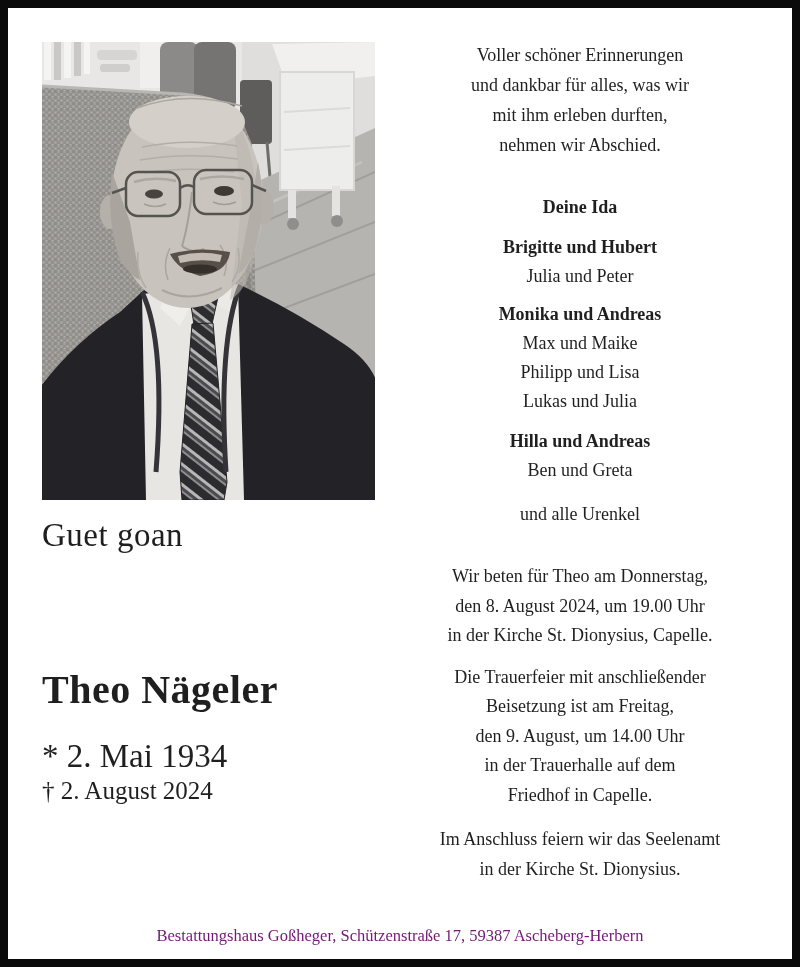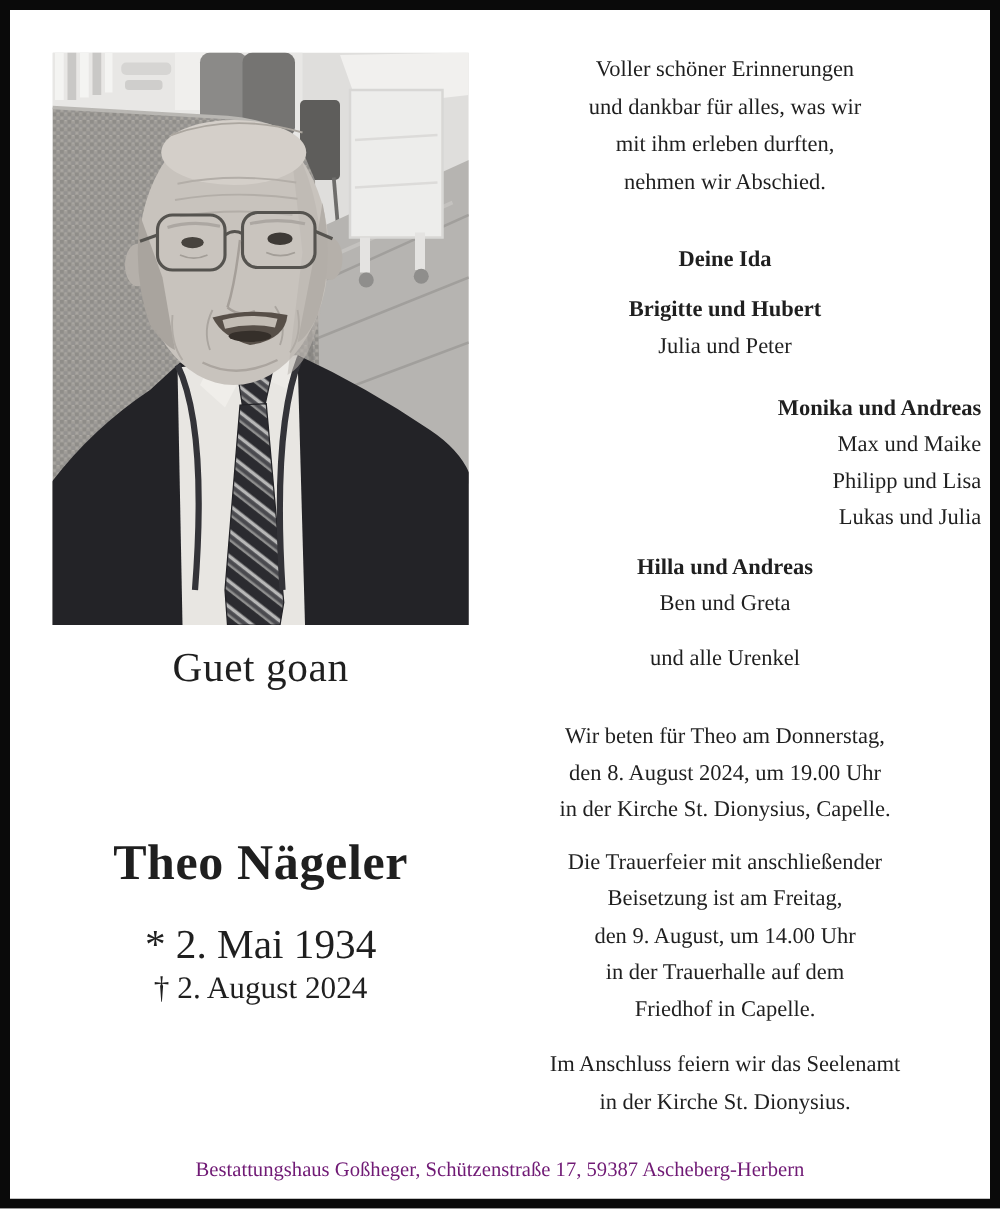--- a/index.html
+++ b/index.html
@@ -3,36 +3,36 @@
 <meta charset="utf-8">
 <style>
   html,body{margin:0;padding:0;background:#ffffff;}
   .card{
     position:relative;width:800px;height:967px;background:#ffffff;
     font-family:"Liberation Serif","DejaVu Serif",serif;color:#1f1f1f;overflow:hidden;
   }
   .frame{position:absolute;inset:0;border:8px solid #0a0a0a;pointer-events:none;}
   .photo{position:absolute;left:42px;top:42px;width:333px;height:458px;}
   .photo svg{display:block;width:100%;height:100%;}
-  .left-col{position:absolute;left:42px;width:333px;text-align:center;}
+  .left-col{position:absolute;left:42px;width:333px;text-align:left;}
   .caption{top:517px;font-size:33px;letter-spacing:.5px;}
   .name{top:666px;font-size:40px;font-weight:bold;letter-spacing:.5px;}
   .birth{top:738px;font-size:33px;}
   .death{top:777px;font-size:25px;}
   .right-col{
     position:absolute;left:375px;top:40px;width:410px;text-align:center;
     font-size:18px;line-height:30px;
   }
   .right-col .ln{white-space:nowrap;}
   .intro{line-height:30px;}
   .ida{margin-top:32px;font-weight:bold;}
   .family{margin-top:10px;}
   .family .head{font-weight:bold;line-height:30px;}
   .family .member{line-height:29px;}
-  .fam2{margin-top:20px;text-align:right;}
+  .fam2{margin-top:8px;}
   .fam3{margin-top:10px;}
   .closing{margin-top:14px;}
   .para{line-height:29.5px;}
   .prayer{margin-top:33px;}
   .funeral{margin-top:12px;}
   .seelenamt{margin-top:15px;}
   .footer{
     position:absolute;left:0;top:926px;width:800px;text-align:center;
     font-size:16.5px;color:#701a75;
   }

